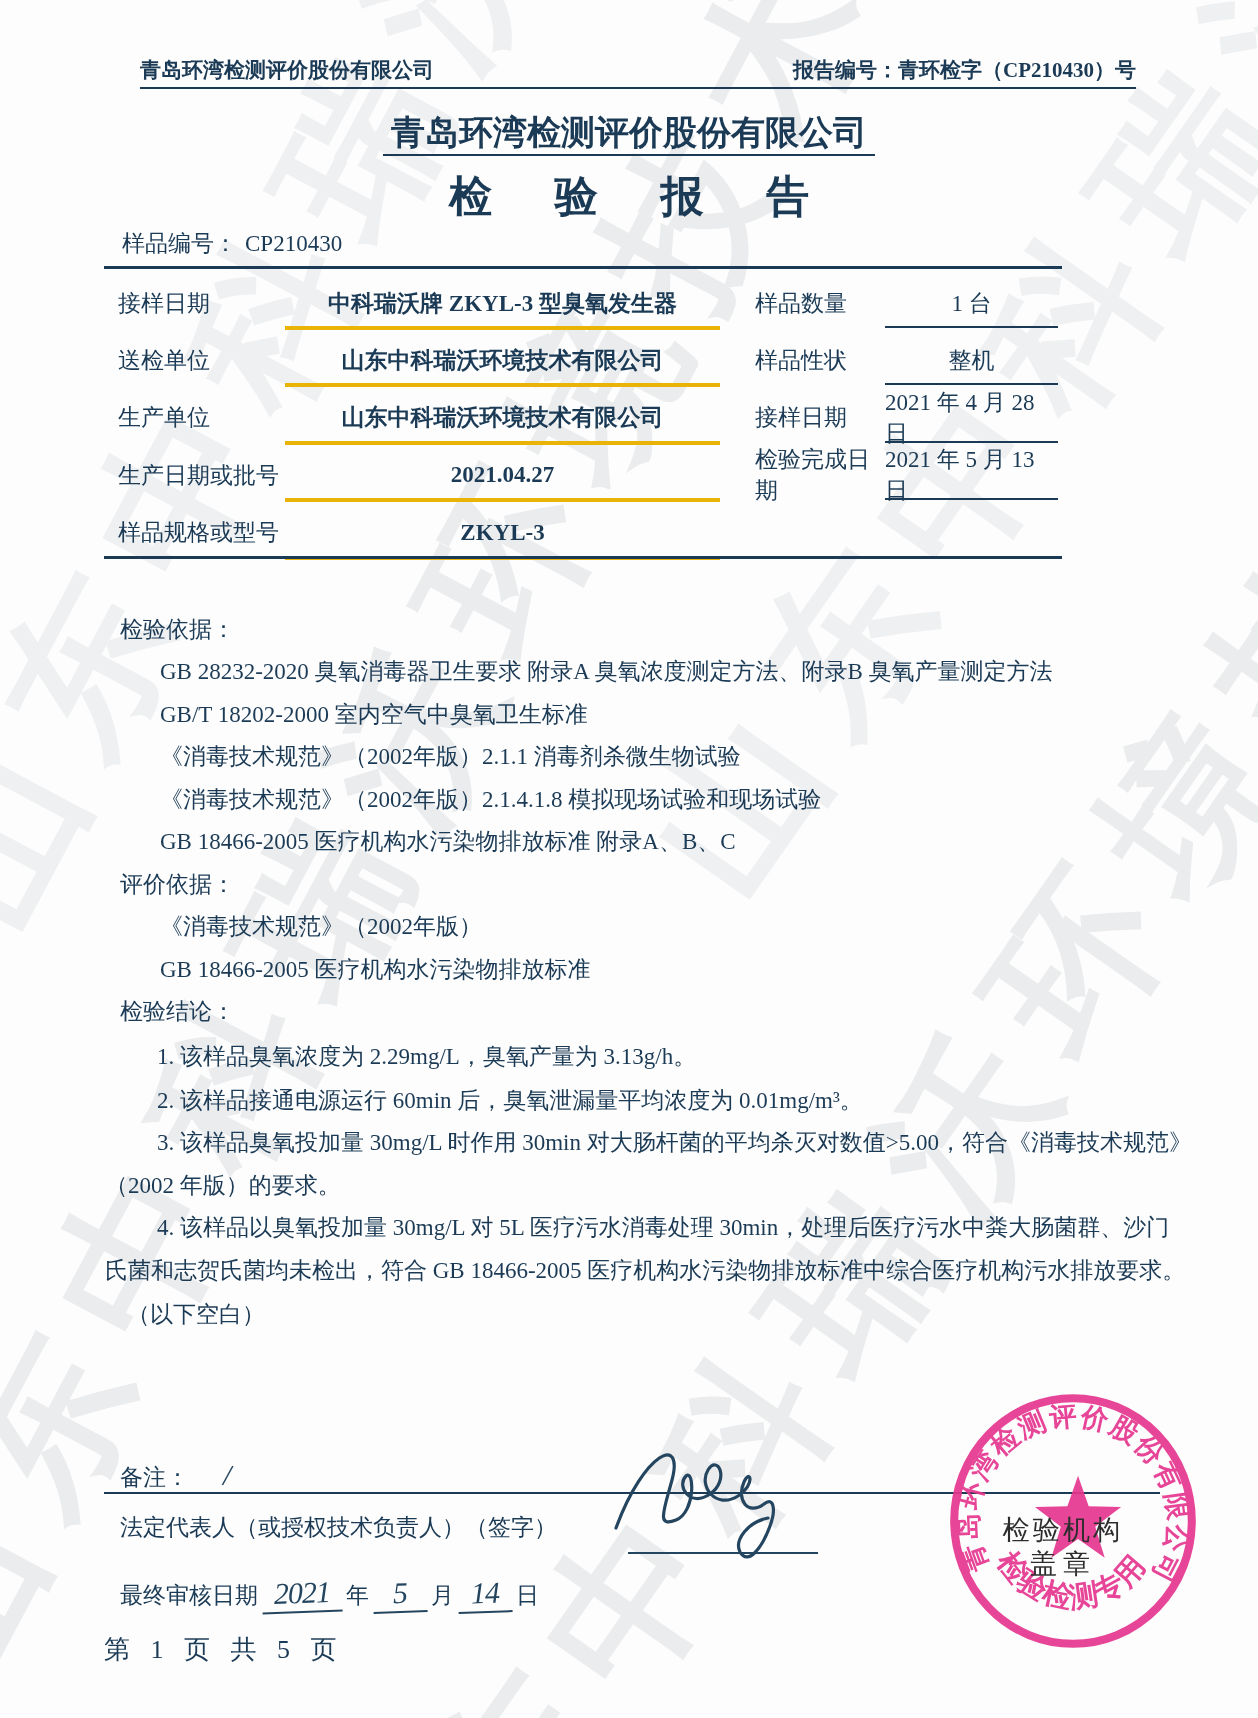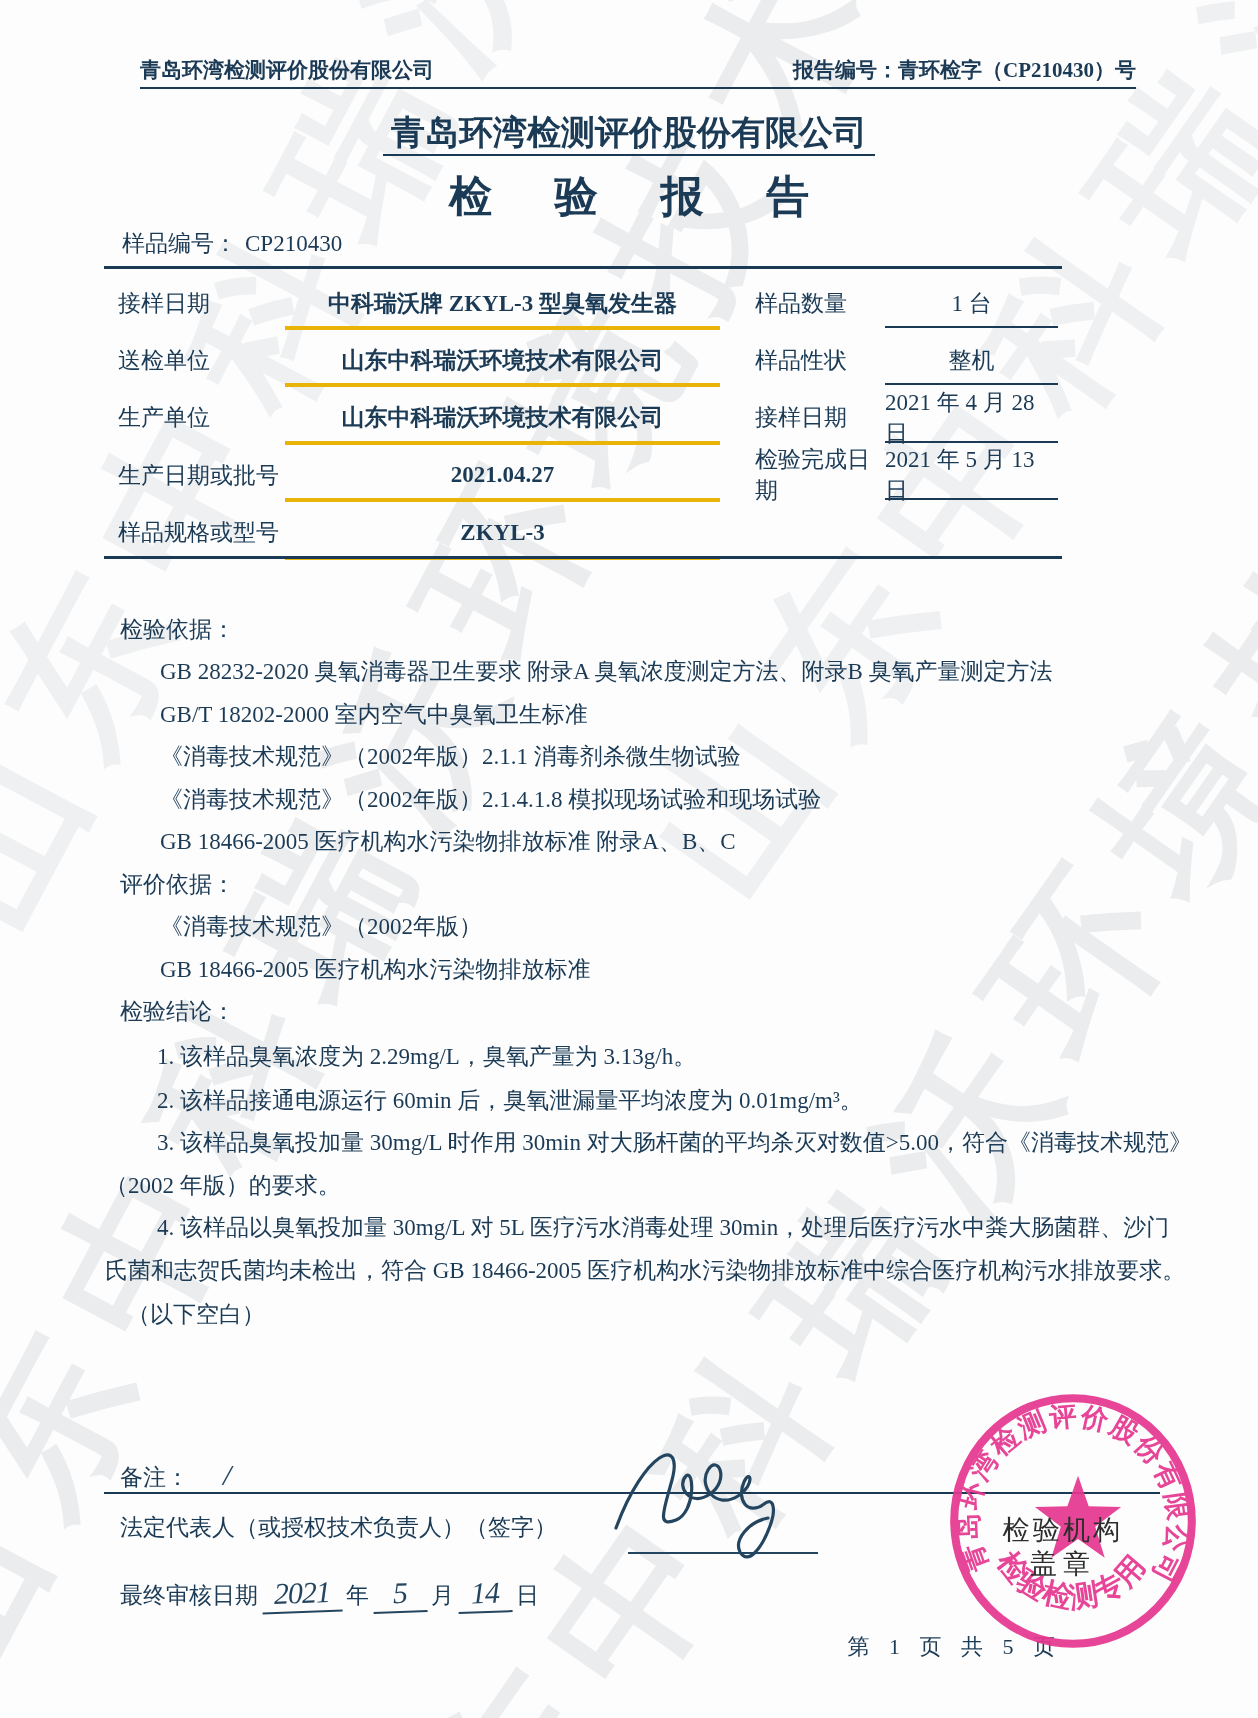--- a/index.html
+++ b/index.html
@@ -77,21 +77,21 @@
   .remark .hw{margin-left:34px;}
   .remark-rule{left:104px;top:1492px;width:1056px;border-top:2px solid #1b3a55;height:0;}
   .legalrep{left:120px;top:1512px;font-size:23px;}
   .sig-underline{left:628px;top:1552px;width:190px;border-top:2px solid #24455f;height:0;}
   .signature-wrap{left:598px;top:1424px;width:240px;height:150px;}
   .review{left:120px;top:1576px;font-size:23px;display:flex;align-items:flex-end;}
   .hw{font-style:italic;font-size:30px;color:#24455f;letter-spacing:-1px;}
   .hw-slot{display:inline-block;min-width:72px;text-align:center;border-bottom:2px solid #24455f;padding:0 4px 1px 4px;margin:0 4px;transform:rotate(-2deg);}
   .hw-slot.small{min-width:46px;}
   .review .unit{padding-bottom:2px;}
-  .page-footer{left:104px;top:1632px;width:958px;text-align:right;font-size:22px;letter-spacing:7px;}
+  .page-footer{left:104px;top:1632px;width:958px;text-align:left;font-size:26px;letter-spacing:7px;}
 
   
   .stamp{left:922px;top:1370px;width:302px;height:302px;z-index:3;opacity:0.92;}
 </style>
 </head>
 <body>
 
 <div class="wm wm-a">山东中科瑞沃环境技术有限公司</div>
 <div class="wm wm-b">山东中科瑞沃环境技术有限公司</div>
 <div class="wm wm-c">山东中科瑞沃环境技术有限公司</div>

